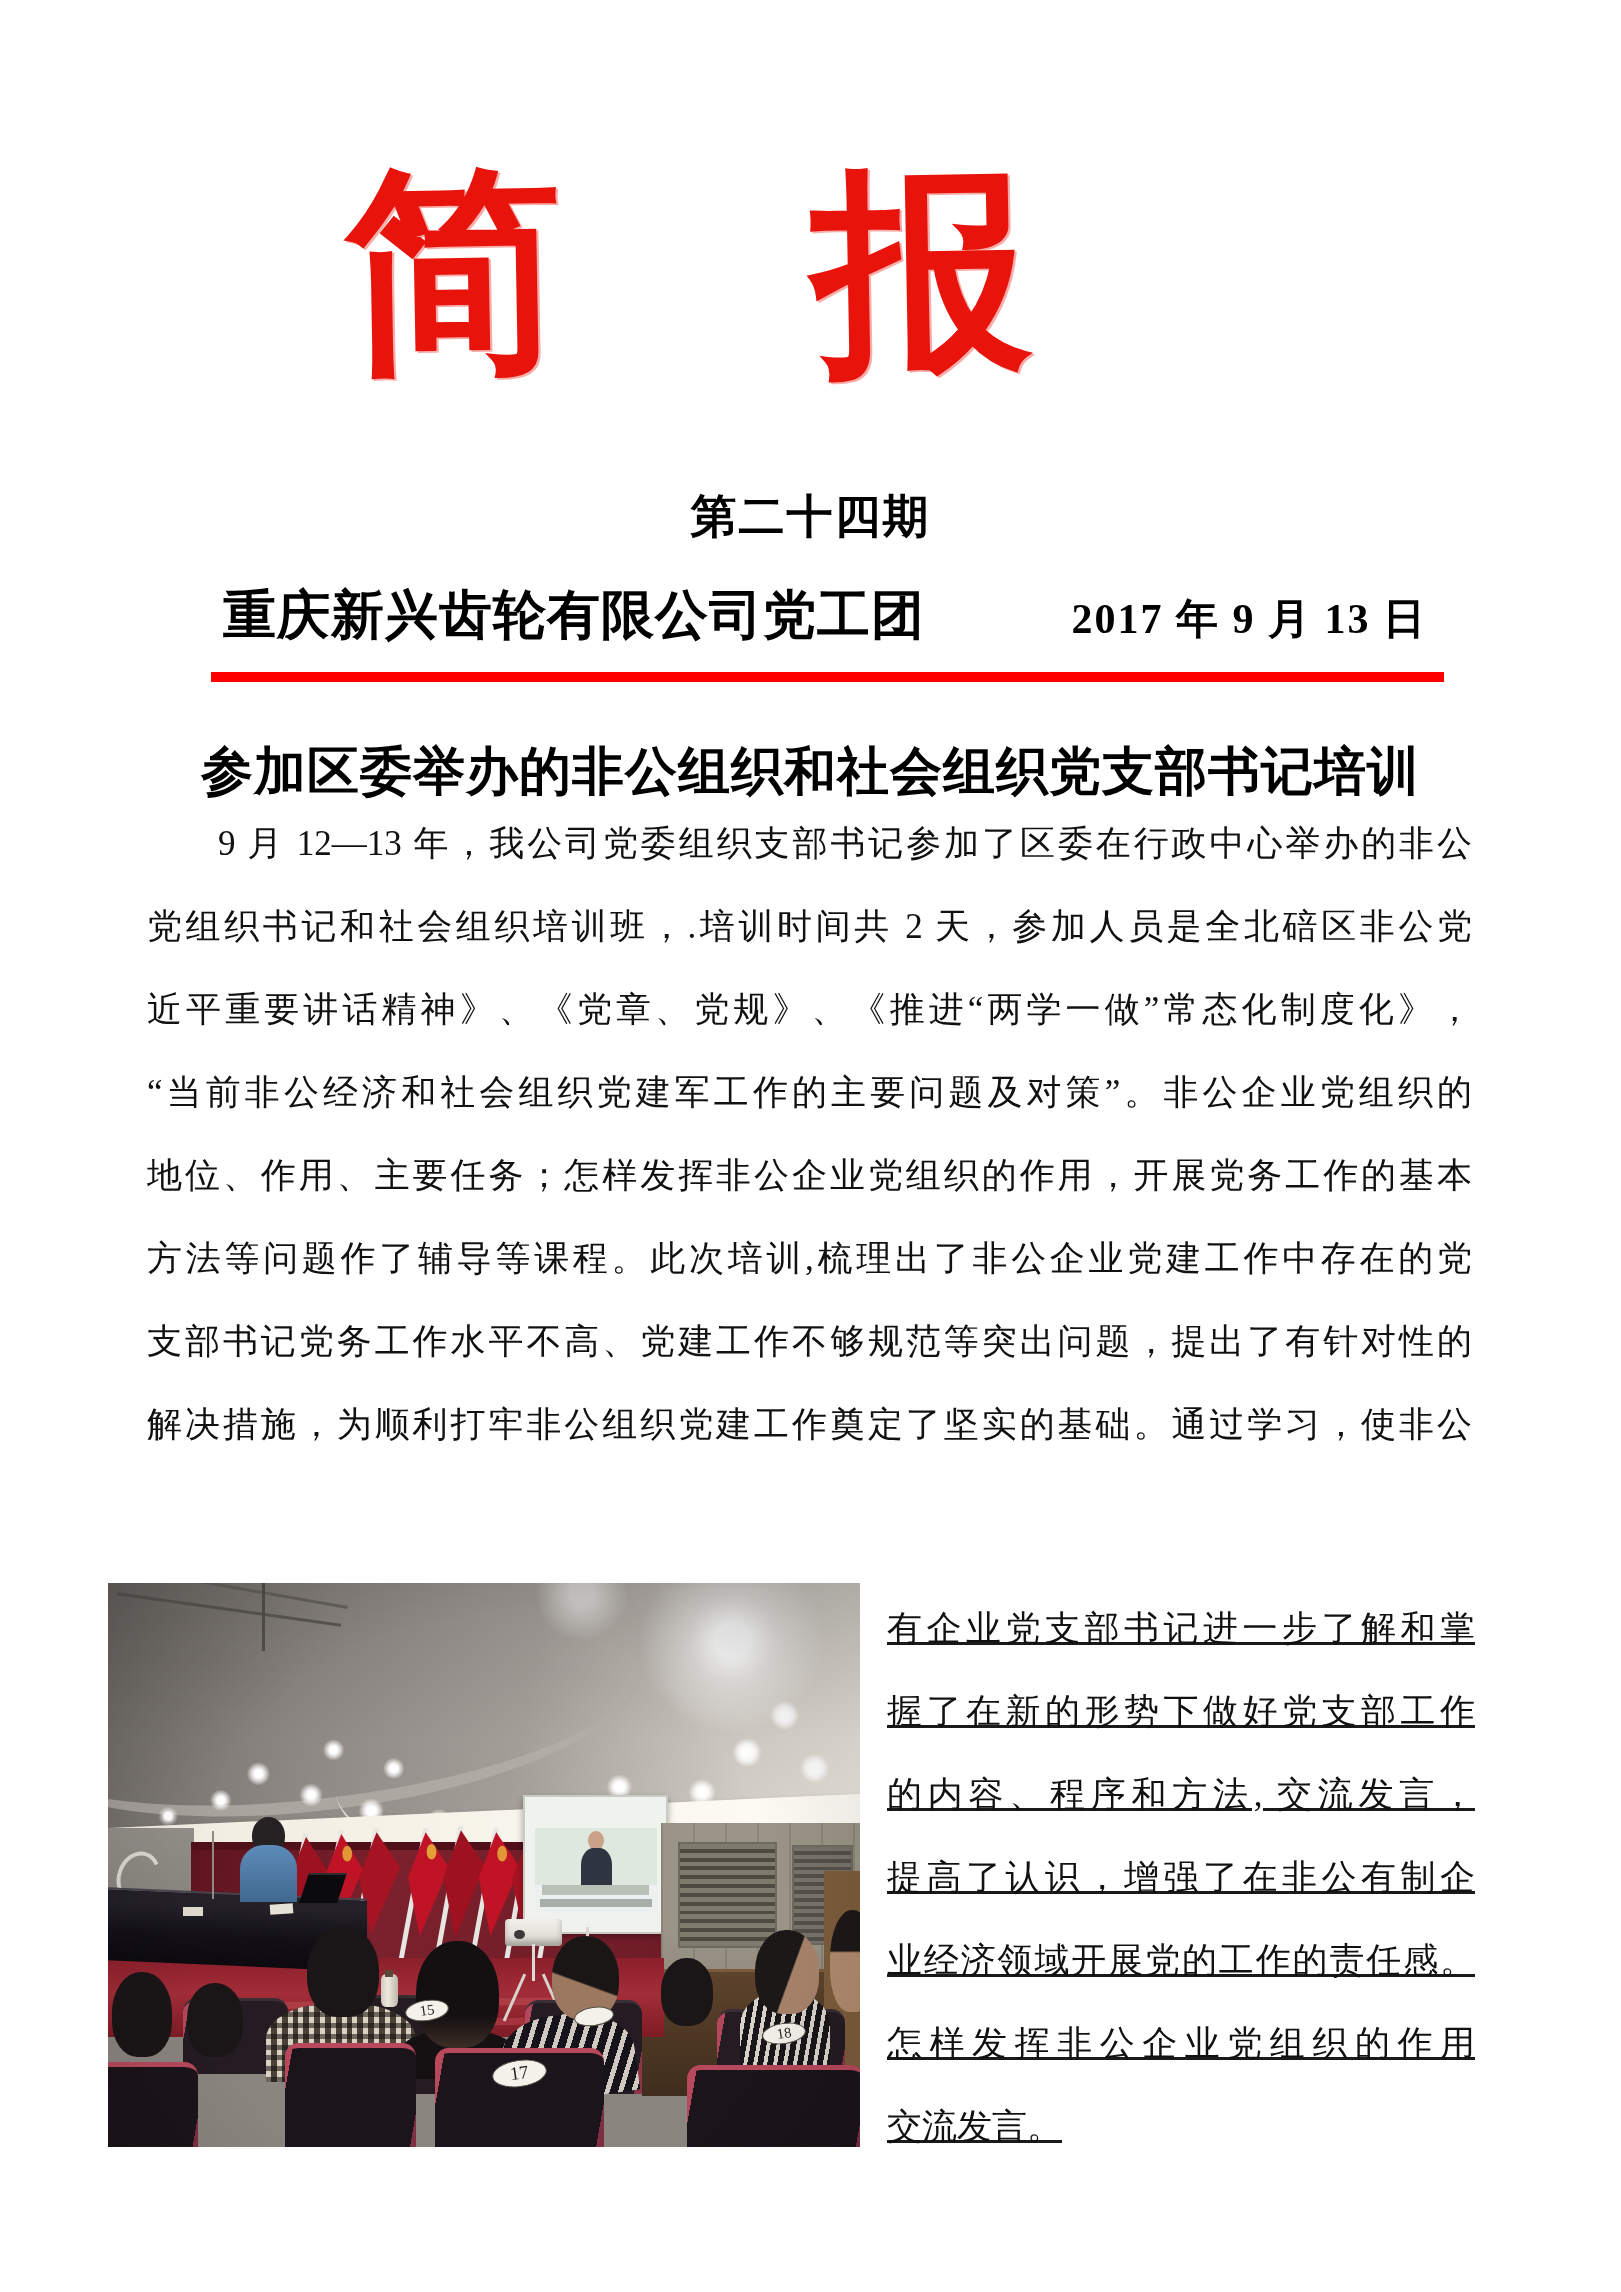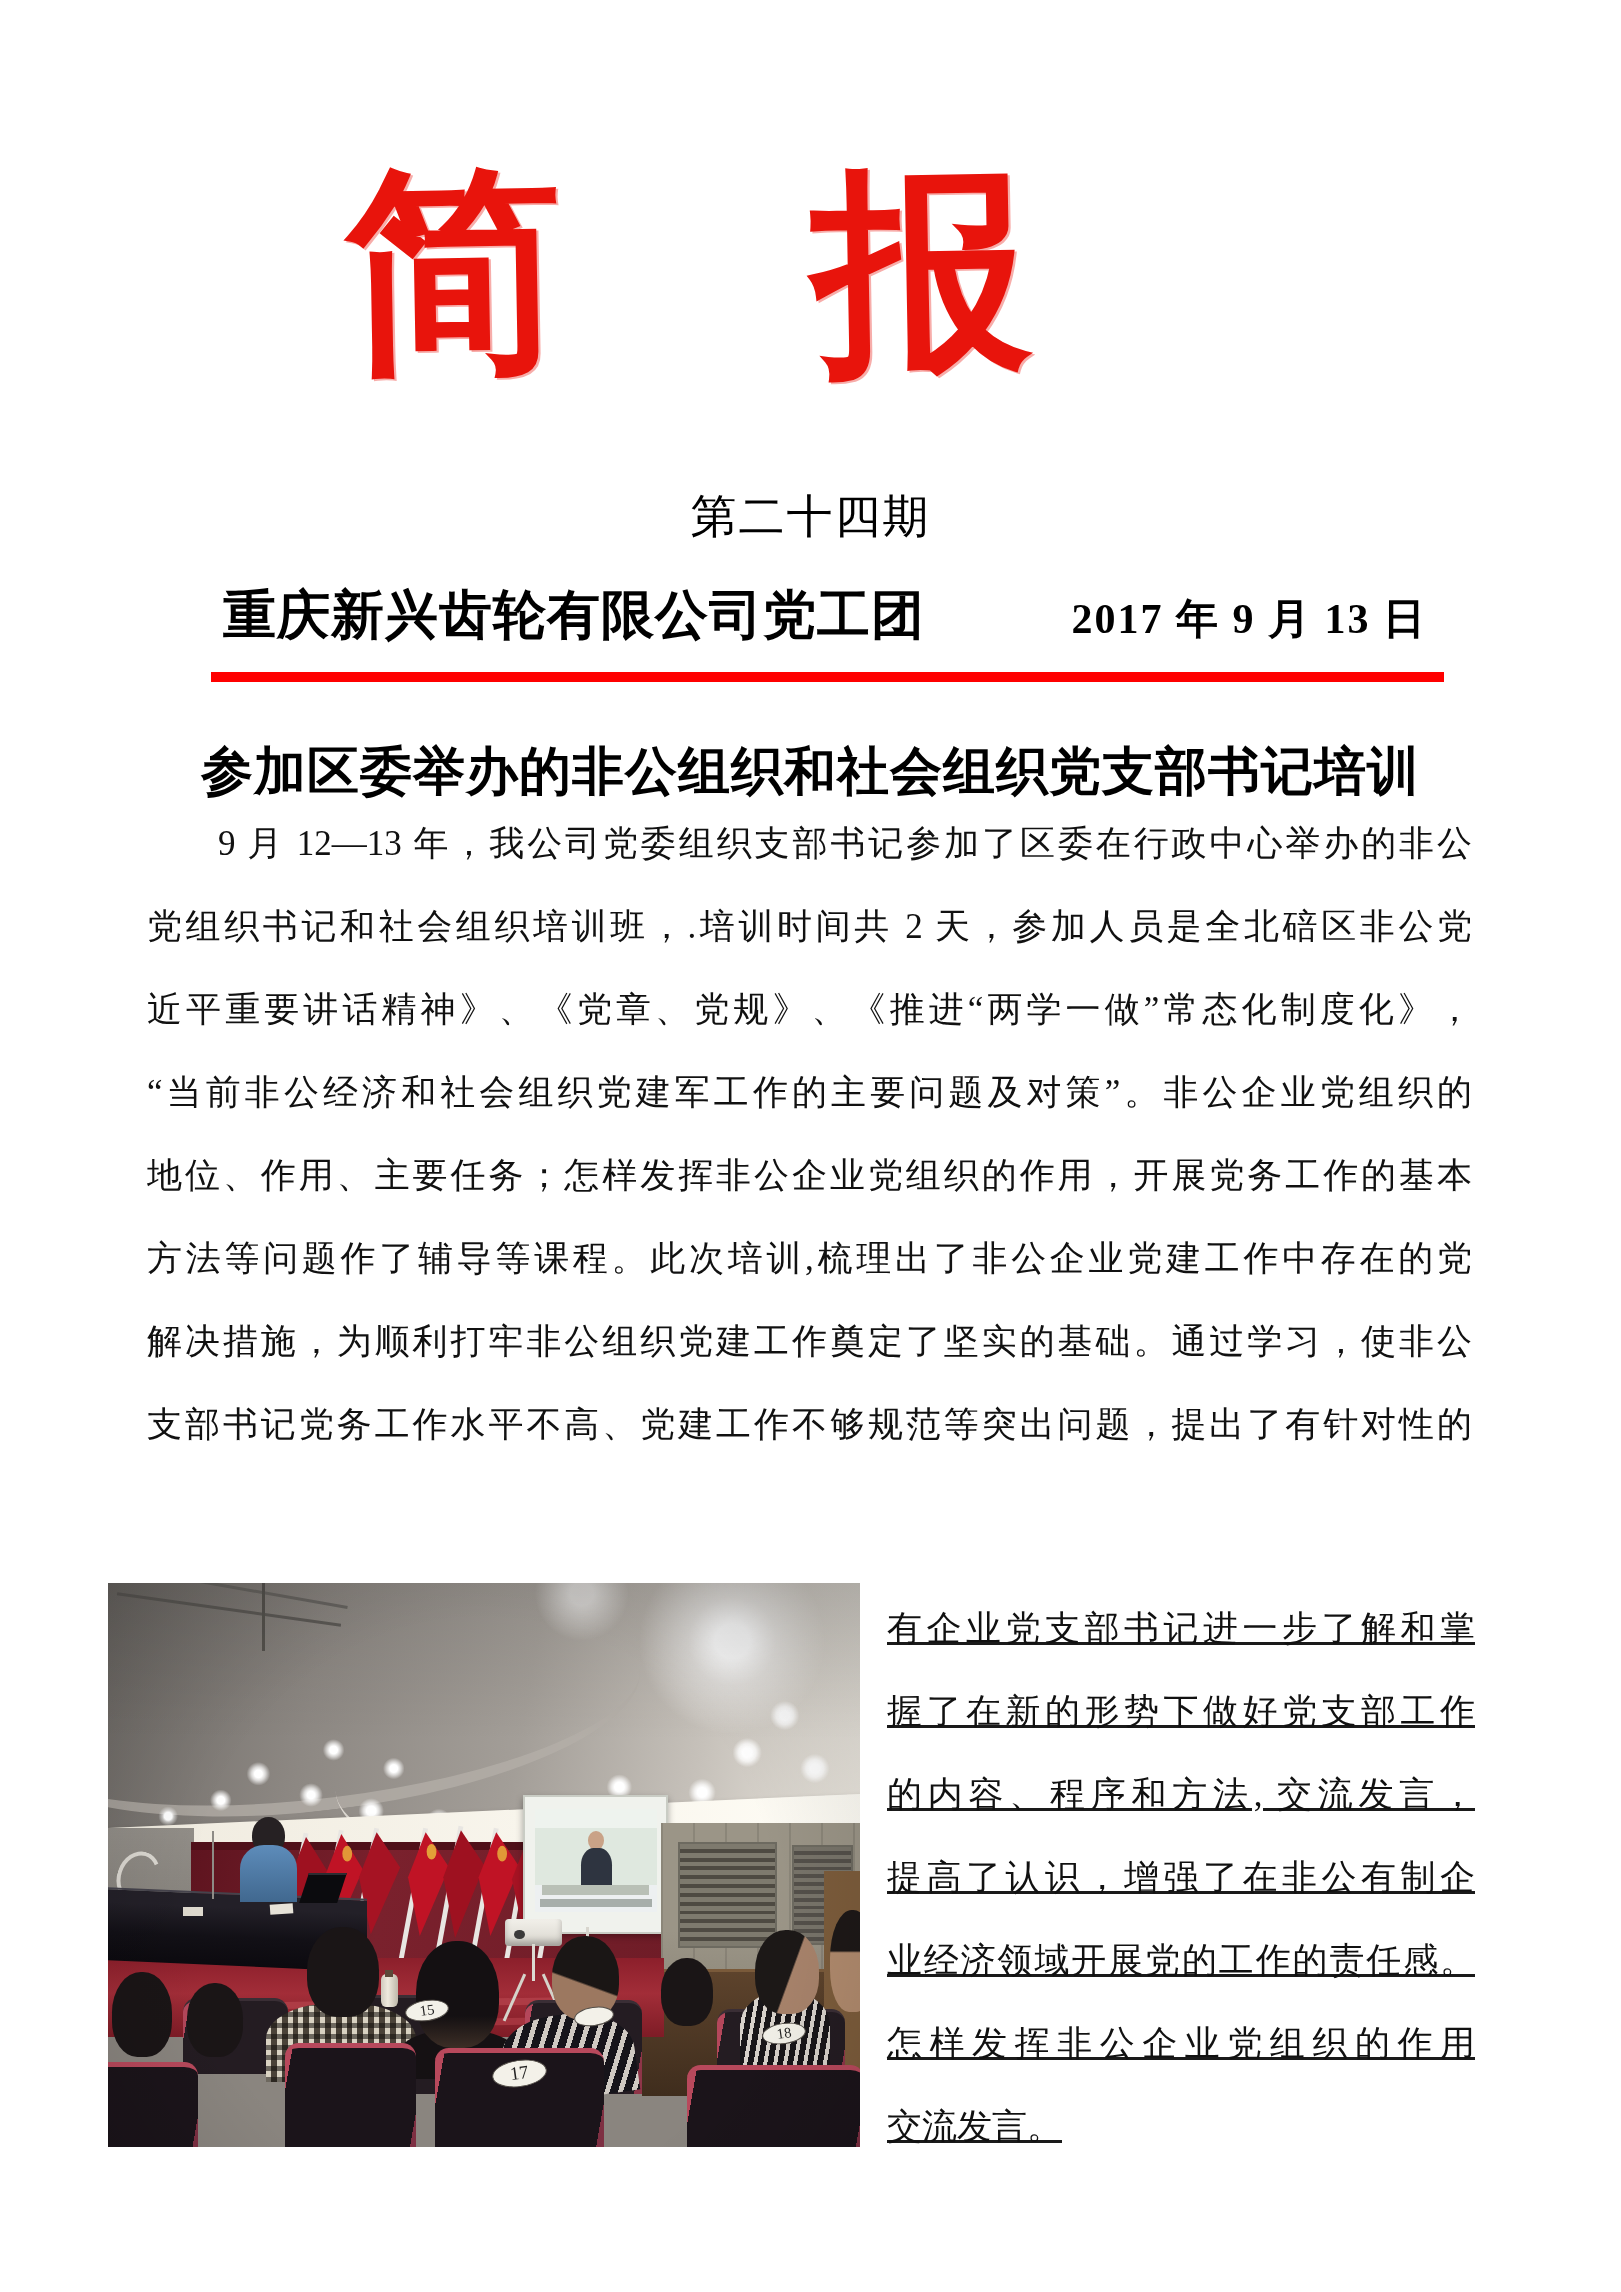--- a/index.html
+++ b/index.html
@@ -8,21 +8,21 @@
         font-family:"Liberation Serif","DejaVu Serif",serif;color:#1a1a1a;}
 
   
   .masthead{position:absolute;top:145px;left:0;width:1376px;display:flex;
             justify-content:center;gap:250px;}
   .masthead .mchar{font-size:218px;line-height:1.15;font-weight:bold;color:#e8140c;
             font-family:"DejaVu Serif","Liberation Serif",serif;
             text-shadow:2px 2px 0 rgba(232,20,12,.35);transform:rotate(-1deg);}
 
   .issue-line{position:absolute;top:486px;left:0;width:1621px;text-align:center;
-            font-size:46px;font-weight:normal;letter-spacing:2px;
+            font-size:46px;font-weight:bold;letter-spacing:2px;
             font-family:"Liberation Sans","DejaVu Sans",sans-serif;color:#000;}
 
   .byline{position:absolute;top:580px;left:223px;width:1204px;display:flex;
           justify-content:space-between;align-items:baseline;}
   .org{font-size:53px;font-weight:bold;letter-spacing:1px;
        font-family:"Liberation Sans","DejaVu Sans",sans-serif;color:#000;}
   .pubdate{font-size:42px;font-weight:bold;letter-spacing:2px;color:#000;
        font-family:"Liberation Serif","DejaVu Serif",serif;}
 
   .red-rule{position:absolute;top:672px;left:211px;width:1233px;height:9.8px;background:#ff0000;}
@@ -210,22 +210,22 @@
 
   <div class="article-title">参加区委举办的非公组织和社会组织党支部书记培训</div>
 
   <div class="body-col">
     <div class="bline indent">9 月 12—13 年，我公司党委组织支部书记参加了区委在行政中心举办的非公</div>
     <div class="bline">党组织书记和社会组织培训班，.培训时间共 2 天，参加人员是全北碚区非公党</div>
     <div class="bline">近平重要讲话精神》、《党章、党规》、《推进“两学一做”常态化制度化》，</div>
     <div class="bline">“当前非公经济和社会组织党建军工作的主要问题及对策”。非公企业党组织的</div>
     <div class="bline">地位、作用、主要任务；怎样发挥非公企业党组织的作用，开展党务工作的基本</div>
     <div class="bline">方法等问题作了辅导等课程。此次培训,梳理出了非公企业党建工作中存在的党</div>
+    <div class="bline">支部书记党务工作水平不高、党建工作不够规范等突出问题，提出了有针对性的</div>
     <div class="bline">解决措施，为顺利打牢非公组织党建工作奠定了坚实的基础。通过学习，使非公</div>
-    <div class="bline">支部书记党务工作水平不高、党建工作不够规范等突出问题，提出了有针对性的</div>
   </div>
 
   <div class="photo">
     <div class="ph-ceiling"></div>
     <div class="ph-arc1"></div>
     <div class="ph-arc2"></div>
     <div class="ph-rail1"></div>
     <div class="ph-rail2"></div>
     <div class="ph-rail3"></div>
     <div class="ph-lights"></div>

